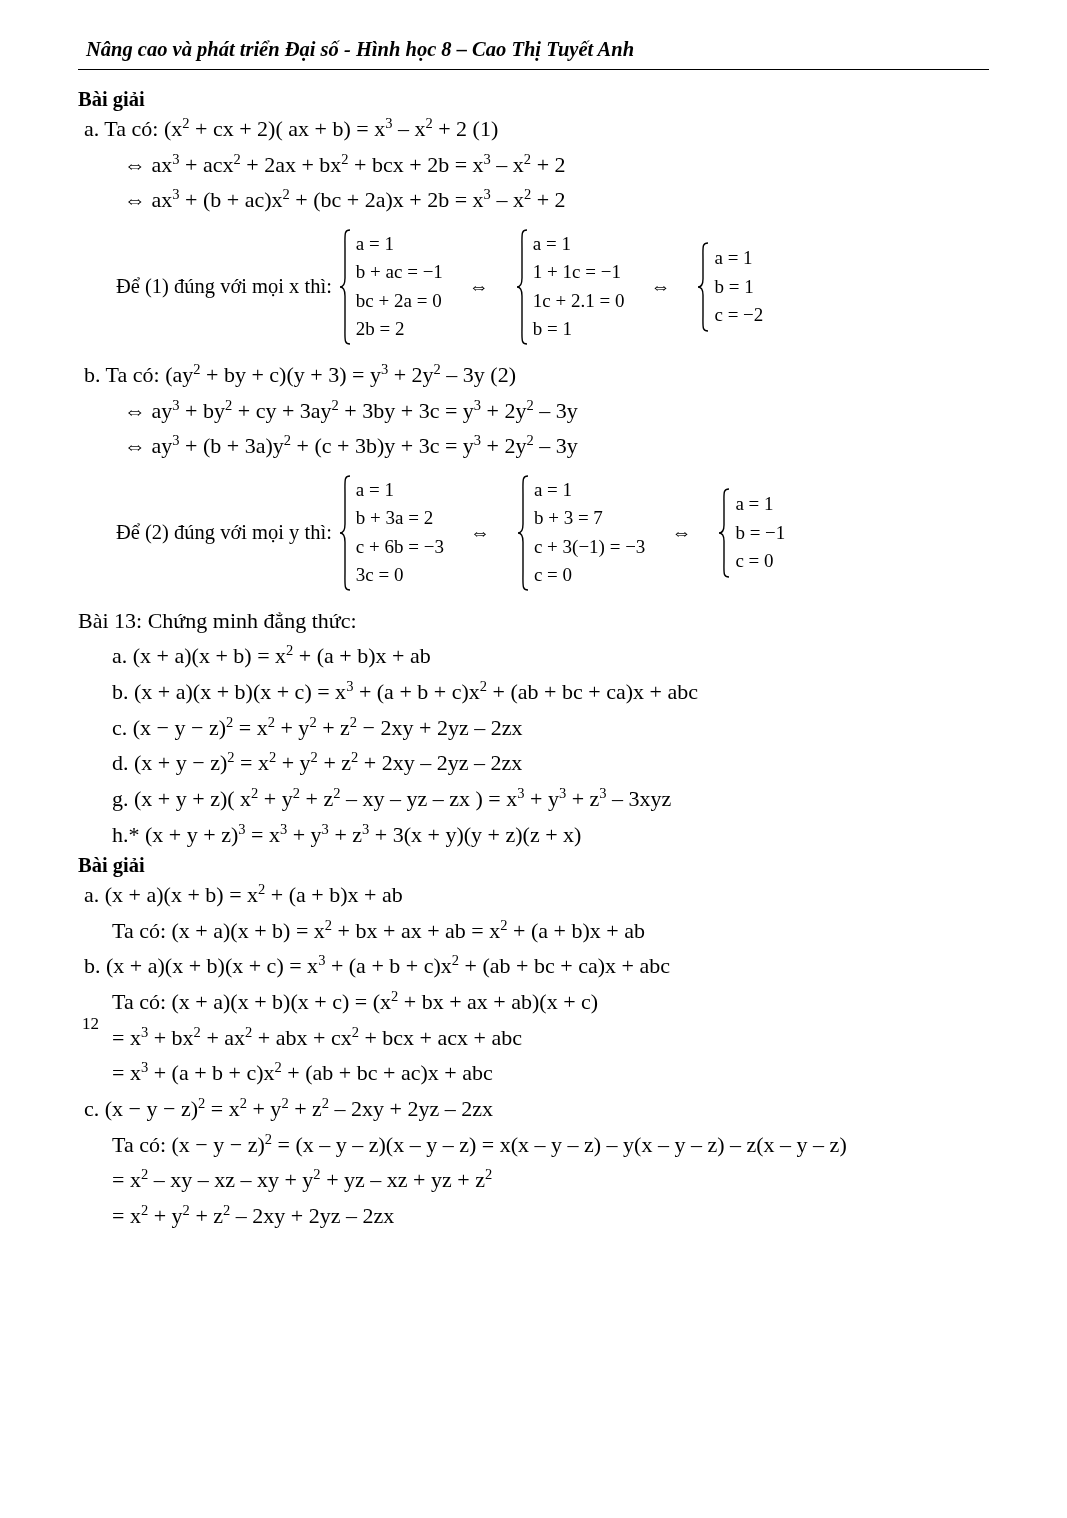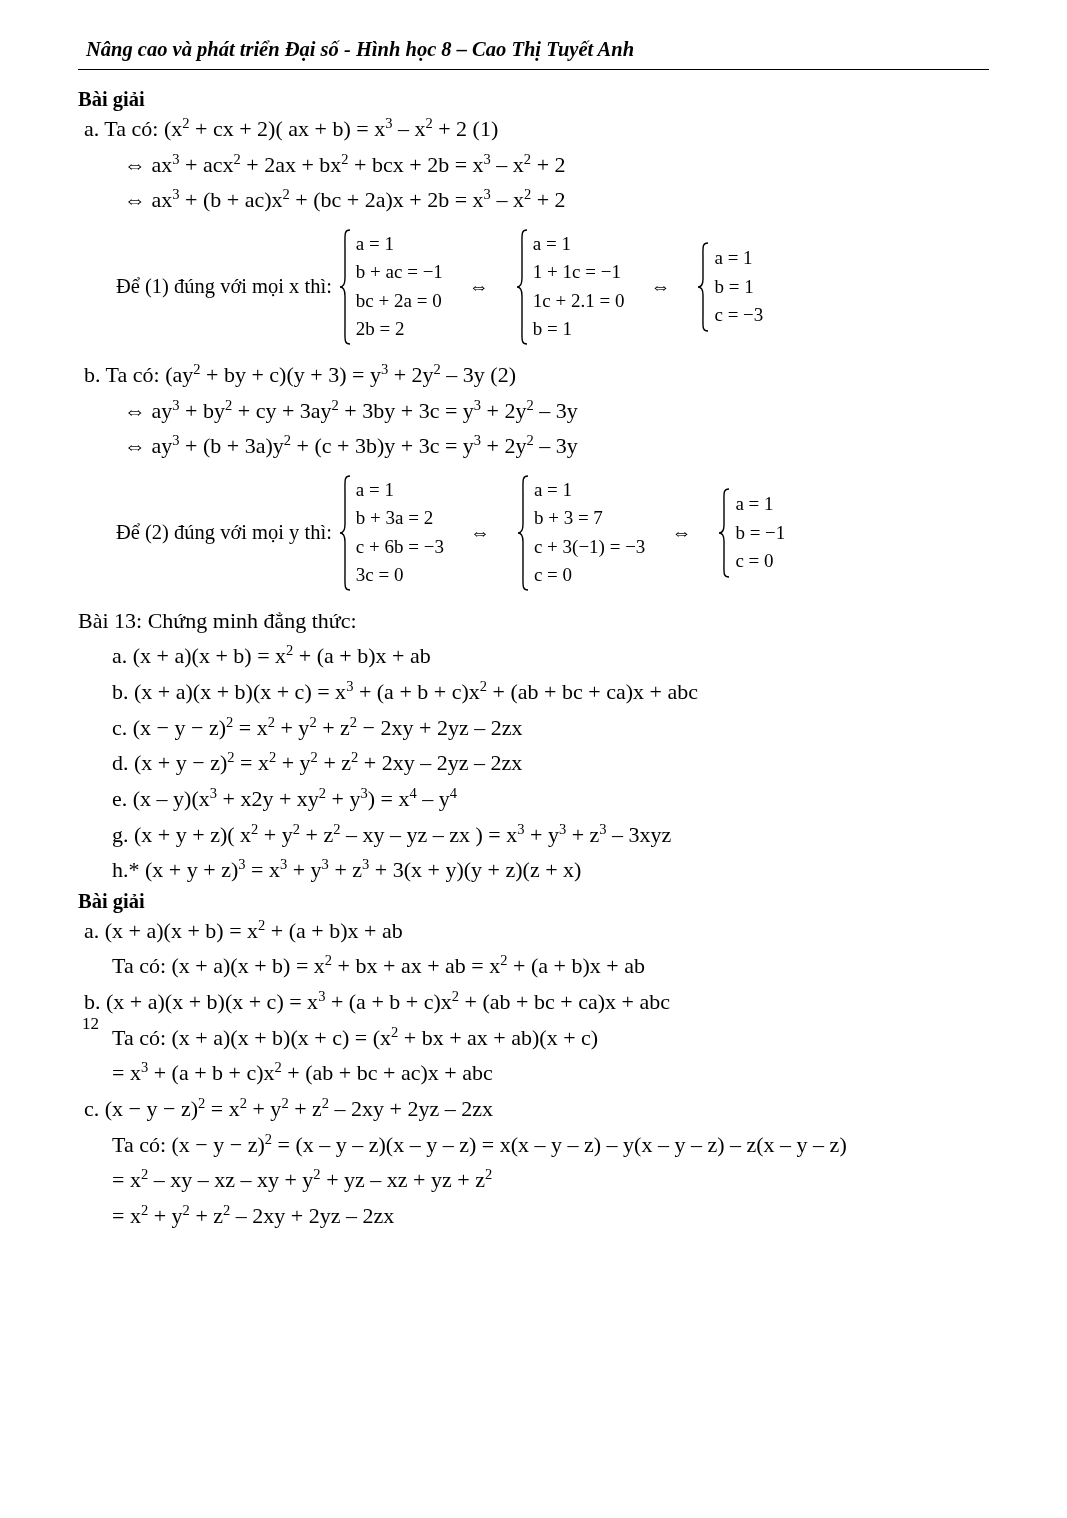--- a/index.html
+++ b/index.html
@@ -145,21 +145,21 @@
     <div class="iff">⇔</div>
     <div class="brace-group">
       <div class="brace">
         <svg width="14" height="92" viewBox="0 0 14 92">
             <path d="M12 2 C6 2 7 6 7 18 L7 38 C7 44 5 46 2 46 C5 46 7 48 7 54 L7 74 C7 86 6 90 12 90" fill="none" stroke="#000" stroke-width="1.4"></path>
           </svg>
       </div>
       <div class="eqs">
         <div>a = 1</div>
         <div>b = 1</div>
-        <div>c = −3</div>
+        <div>c = −2</div>
       </div>
     </div>
   </div>
 
   <div class="line indent-a gap-top">b.  Ta có: (ay<sup>2</sup> + by + c)(y + 3) = y<sup>3</sup> + 2y<sup>2</sup> – 3y       (2)</div>
   <div class="line indent-b">⇔ ay<sup>3</sup> + by<sup>2</sup> + cy + 3ay<sup>2</sup> + 3by + 3c = y<sup>3</sup> + 2y<sup>2</sup> – 3y</div>
   <div class="line indent-b">⇔ ay<sup>3</sup> + (b + 3a)y<sup>2</sup> + (c + 3b)y + 3c =  y<sup>3</sup> + 2y<sup>2</sup> – 3y</div>
 
   <div class="sys-row">
     <div class="sys-label">Để (2) đúng với mọi y thì:</div>
@@ -207,32 +207,32 @@
 
   <div class="line gap-top">
     <span class="bold">Bài 13:</span><span> Chứng minh đẳng thức:</span>
   </div>
 
   <div>
     <div class="line indent-c">a. (x + a)(x + b) = x<sup>2</sup> + (a + b)x + ab</div>
     <div class="line indent-c">b. (x + a)(x + b)(x + c) = x<sup>3</sup> + (a + b + c)x<sup>2</sup> + (ab + bc + ca)x + abc</div>
     <div class="line indent-c">c. (x − y − z)<sup>2</sup> = x<sup>2</sup> + y<sup>2</sup> + z<sup>2</sup> − 2xy + 2yz – 2zx</div>
     <div class="line indent-c">d. (x + y − z)<sup>2</sup> = x<sup>2</sup> + y<sup>2</sup> + z<sup>2</sup> + 2xy – 2yz – 2zx</div>
-    <div class="line indent-c">e. (x – y)(x<sup>3</sup> + x2y + xy<sup>2</sup> + y<sup>3</sup>) = x<sup>4</sup> – y<sup>4</sup></div>
     <div class="line indent-c">g. (x + y + z)( x<sup>2</sup> + y<sup>2</sup> + z<sup>2</sup> – xy – yz – zx ) = x<sup>3</sup> + y<sup>3</sup> + z<sup>3</sup> – 3xyz</div>
     <div class="line indent-c">h.* (x + y + z)<sup>3</sup> = x<sup>3</sup> + y<sup>3</sup> + z<sup>3</sup> + 3(x + y)(y + z)(z + x)</div>
   </div>
 
   <div class="center-title" style="margin-top:2px;">Bài giải</div>
 
   <div class="line indent-a">a.  (x + a)(x + b) = x<sup>2</sup> + (a + b)x + ab</div>
   <div class="line indent-c">Ta có: (x + a)(x + b) =  x<sup>2</sup> + bx + ax + ab =  x<sup>2</sup> + (a + b)x + ab</div>
 
   <div class="line indent-a">b.  (x + a)(x + b)(x + c) = x<sup>3</sup> + (a + b + c)x<sup>2</sup> + (ab + bc + ca)x + abc</div>
   <div class="line indent-c">Ta có: (x + a)(x + b)(x + c) = (x<sup>2</sup> + bx + ax + ab)(x + c)</div>
+  <div class="line indent-c">=  x<sup>3</sup> + bx<sup>2</sup> + ax<sup>2</sup> + abx + cx<sup>2</sup> + bcx + acx + abc</div>
   <div class="line indent-c">=  x<sup>3</sup> + (a + b + c)x<sup>2</sup> + (ab + bc + ac)x + abc</div>
 
   <div class="line indent-a">c.  (x − y − z)<sup>2</sup> = x<sup>2</sup> + y<sup>2</sup> + z<sup>2</sup> – 2xy + 2yz – 2zx</div>
   <div class="line indent-c">Ta có: (x − y − z)<sup>2</sup> = (x – y – z)(x – y – z) = x(x – y – z) – y(x – y – z) – z(x – y – z)</div>
   <div class="line indent-c">=  x<sup>2</sup> – xy – xz – xy + y<sup>2</sup> + yz  – xz + yz + z<sup>2</sup></div>
   <div class="line indent-c">= x<sup>2</sup> + y<sup>2</sup> + z<sup>2</sup> – 2xy + 2yz – 2zx</div>
 
   <div class="page-number">12</div>
 </div>
 

